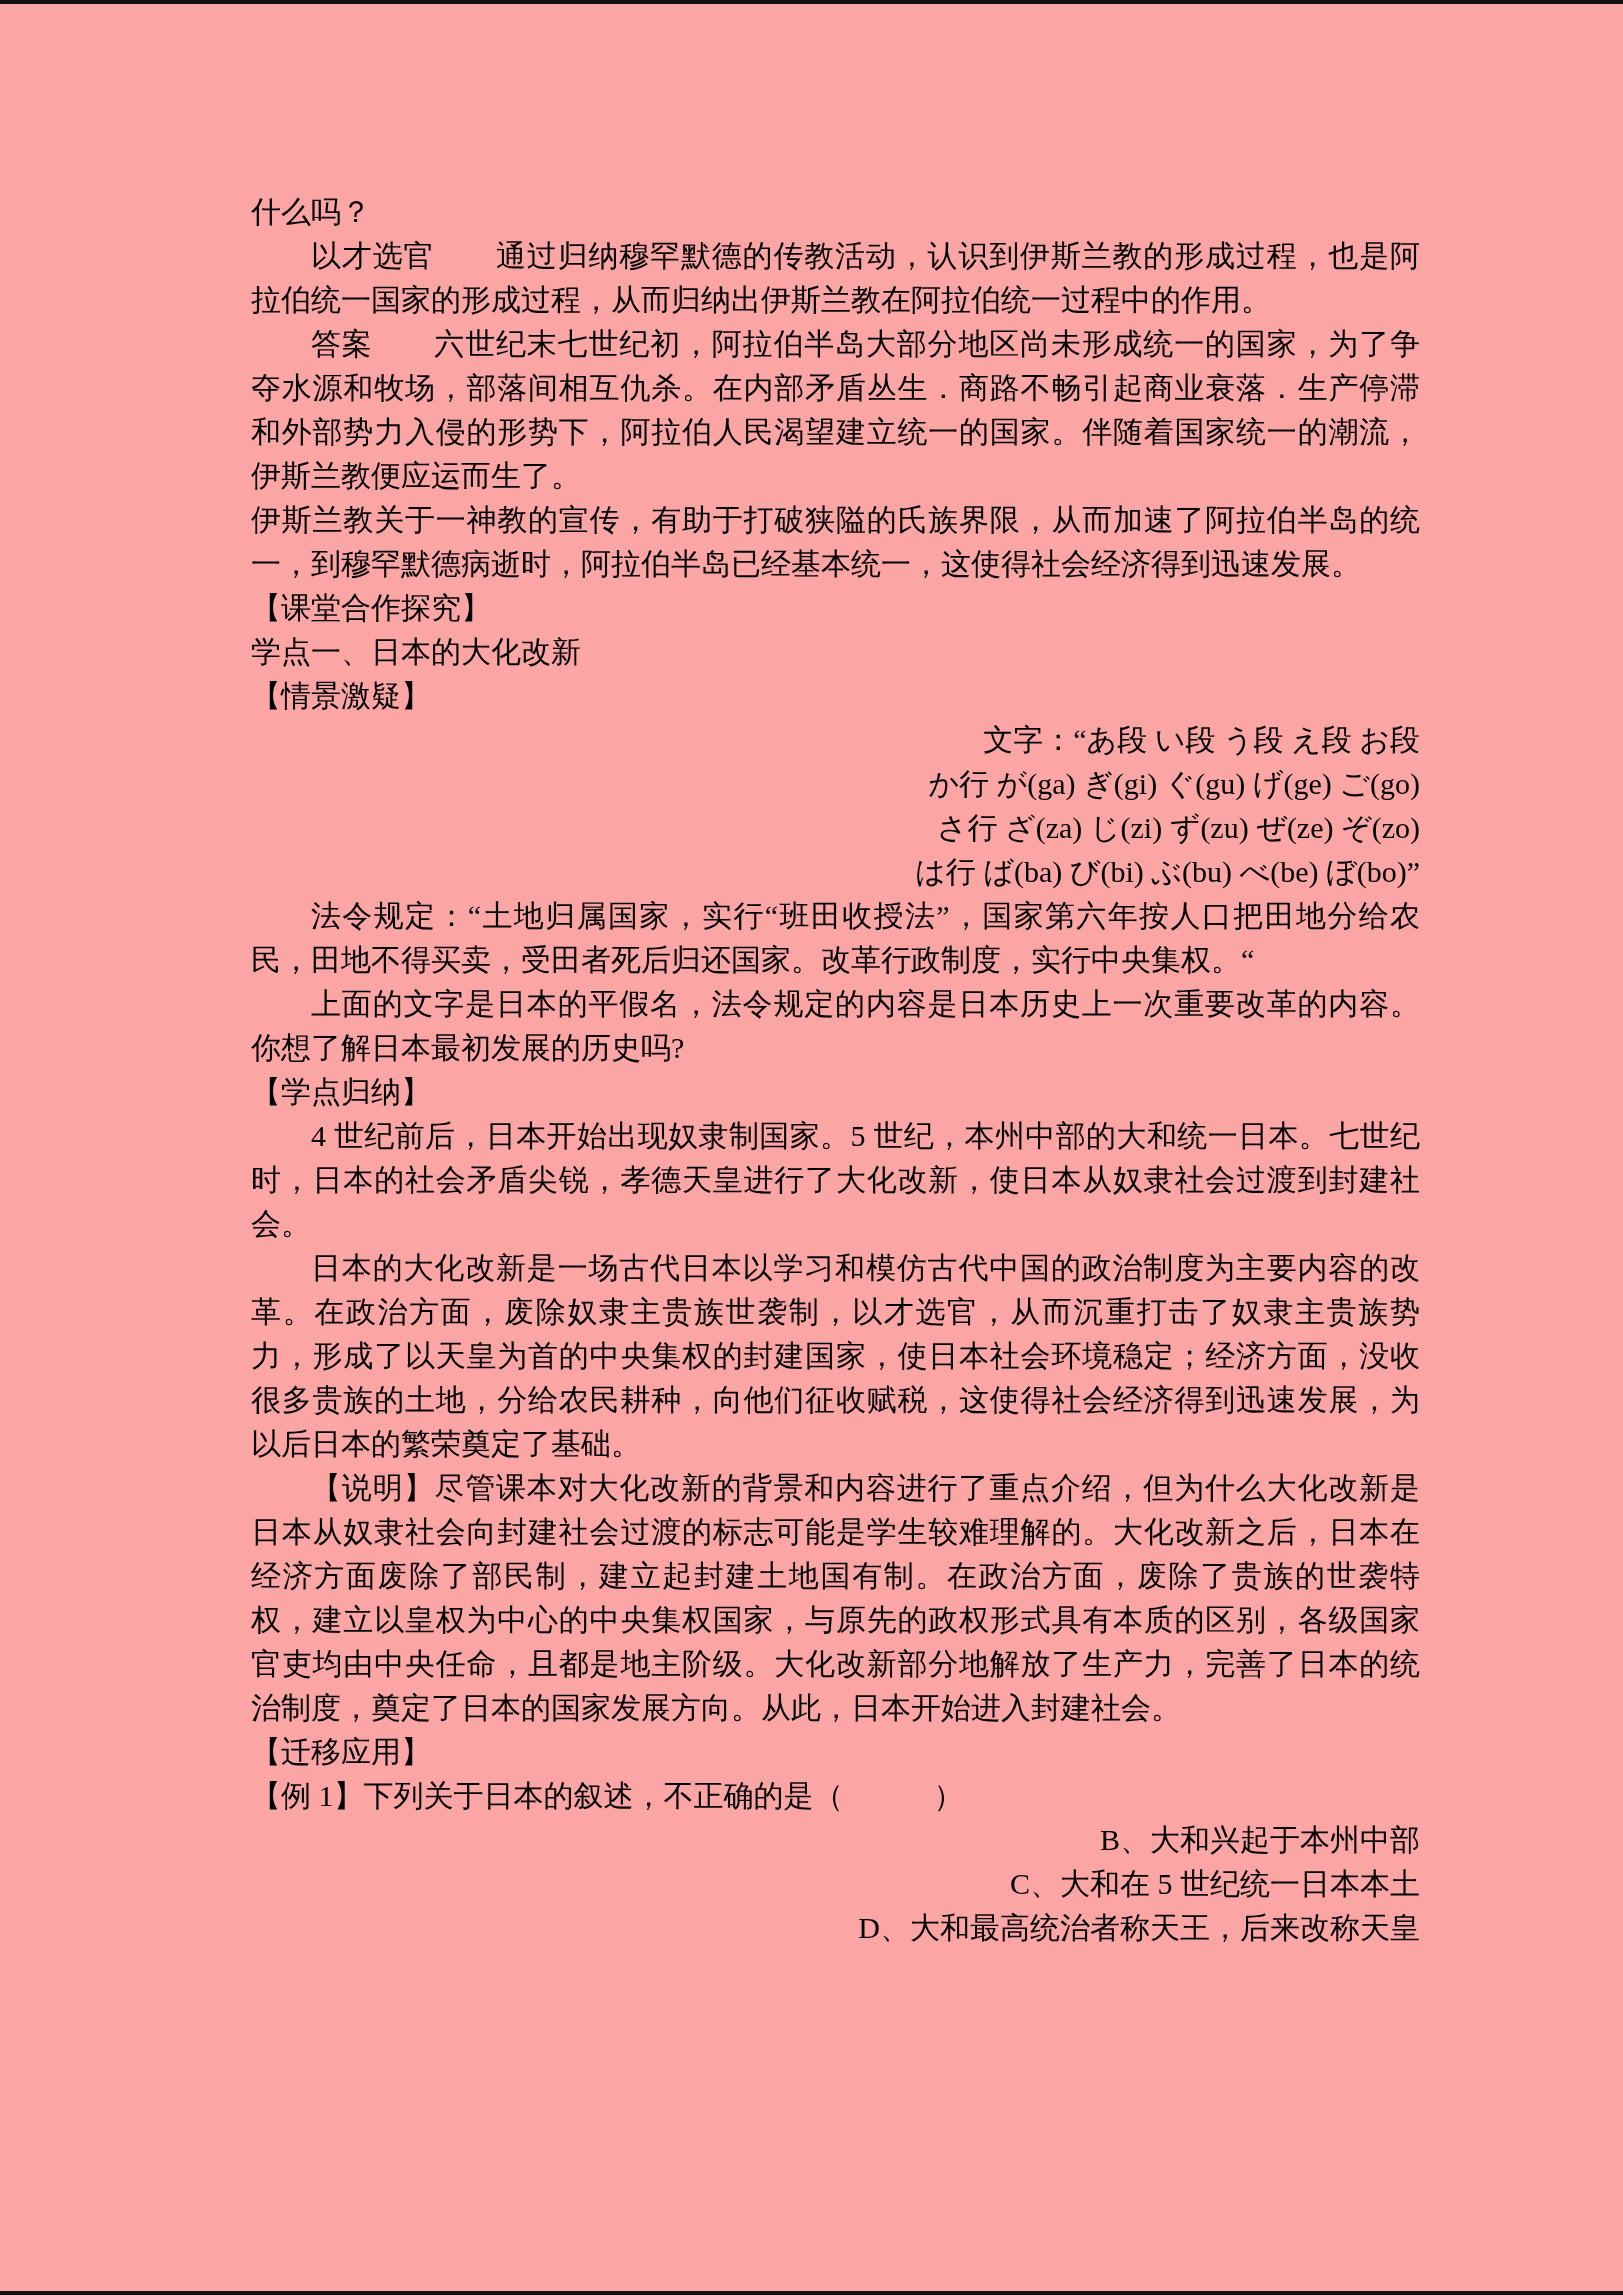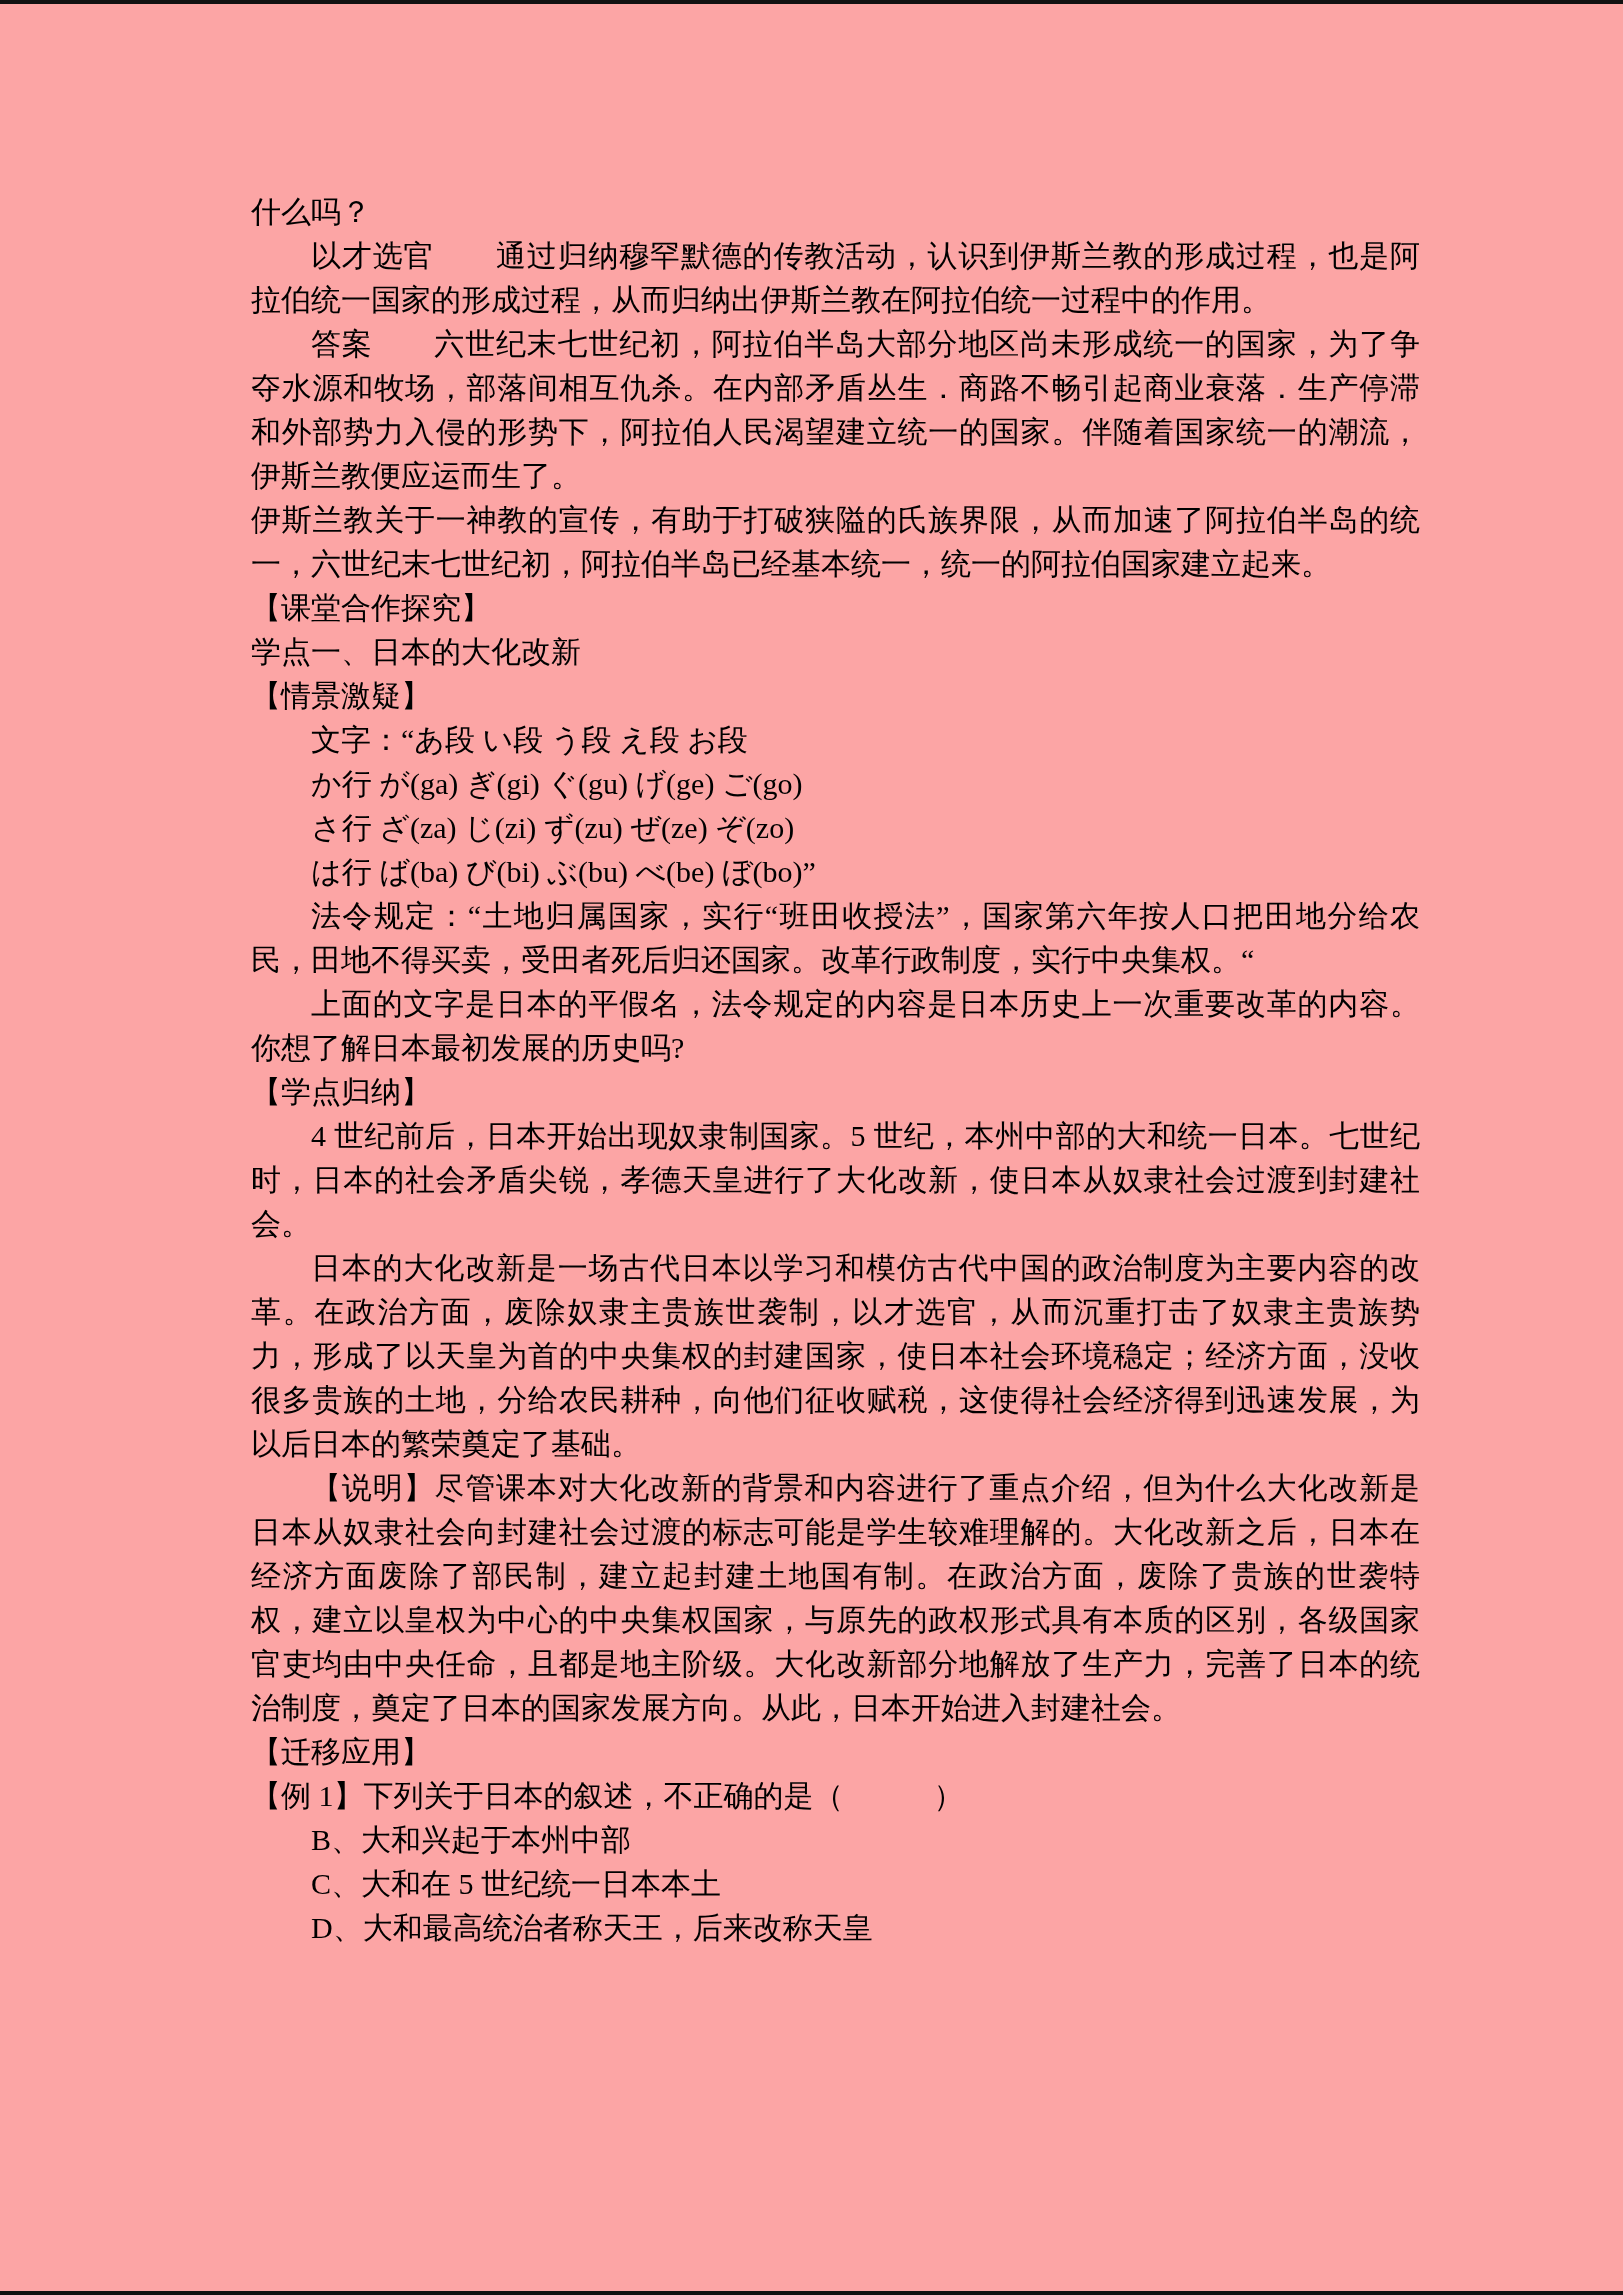--- a/index.html
+++ b/index.html
@@ -34,32 +34,32 @@
     line-height: 44px;
     color: #000000;
     text-align: justify;
   }
   .para {
     margin: 0;
     padding: 0;
   }
   .indent-none { }
   .indent-first { text-indent: 2em; }
-  .indent-block { margin-left: 2em; text-align: left; }
+  .indent-block { margin-left: 2em; text-align: right; }
 </style>
 </head>
 <body>
 
 <div class="page">
   <div class="page-border top"></div>
   <div class="content">
       <p class="para indent-none">什么吗？</p>
       <p class="para indent-first">以才选官　　通过归纳穆罕默德的传教活动，认识到伊斯兰教的形成过程，也是阿拉伯统一国家的形成过程，从而归纳出伊斯兰教在阿拉伯统一过程中的作用。</p>
       <p class="para indent-first">答案　　六世纪末七世纪初，阿拉伯半岛大部分地区尚未形成统一的国家，为了争夺水源和牧场，部落间相互仇杀。在内部矛盾丛生．商路不畅引起商业衰落．生产停滞和外部势力入侵的形势下，阿拉伯人民渴望建立统一的国家。伴随着国家统一的潮流，伊斯兰教便应运而生了。</p>
-      <p class="para indent-none">伊斯兰教关于一神教的宣传，有助于打破狭隘的氏族界限，从而加速了阿拉伯半岛的统一，六世纪末七世纪初，阿拉伯半岛已经基本统一，统一的阿拉伯国家建立起来。</p>
+      <p class="para indent-none">伊斯兰教关于一神教的宣传，有助于打破狭隘的氏族界限，从而加速了阿拉伯半岛的统一，到穆罕默德病逝时，阿拉伯半岛已经基本统一，这使得社会经济得到迅速发展。</p>
       <p class="para indent-none">【课堂合作探究】</p>
       <p class="para indent-none">学点一、日本的大化改新</p>
       <p class="para indent-none">【情景激疑】</p>
       <p class="para indent-block">文字：“あ段 い段 う段 え段 お段</p>
       <p class="para indent-block">か行  が(ga)  ぎ(gi)  ぐ(gu)  げ(ge)  ご(go)</p>
       <p class="para indent-block">さ行  ざ(za)  じ(zi)  ず(zu)  ぜ(ze)  ぞ(zo)</p>
       <p class="para indent-block">は行  ば(ba)  び(bi)  ぶ(bu)  べ(be)  ぼ(bo)”</p>
       <p class="para indent-first">法令规定：“土地归属国家，实行“班田收授法”，国家第六年按人口把田地分给农民，田地不得买卖，受田者死后归还国家。改革行政制度，实行中央集权。“</p>
       <p class="para indent-first">上面的文字是日本的平假名，法令规定的内容是日本历史上一次重要改革的内容。你想了解日本最初发展的历史吗?</p>
       <p class="para indent-none">【学点归纳】</p>

